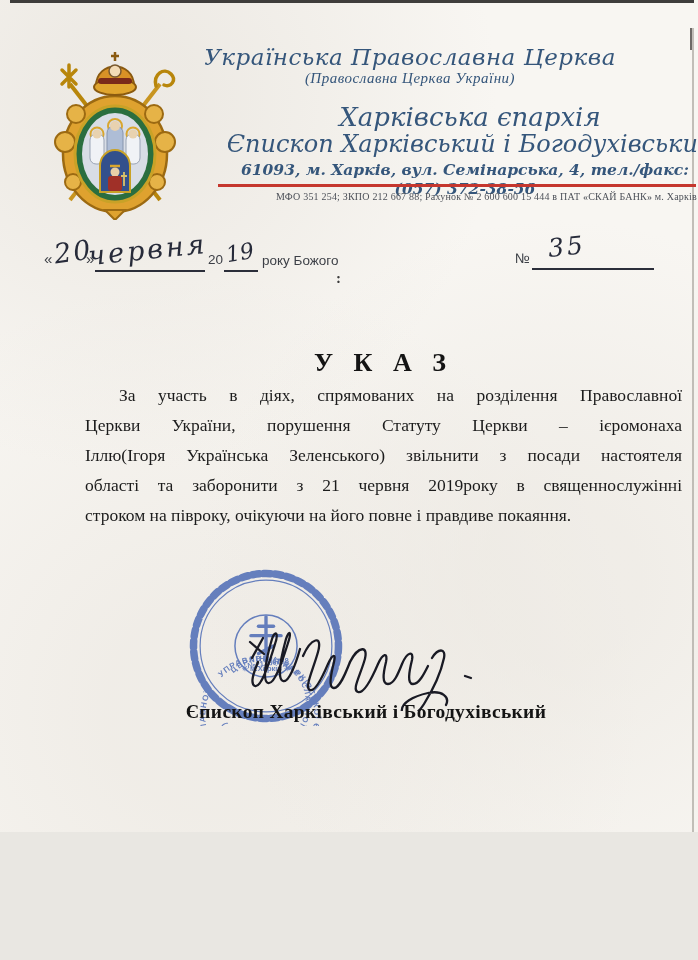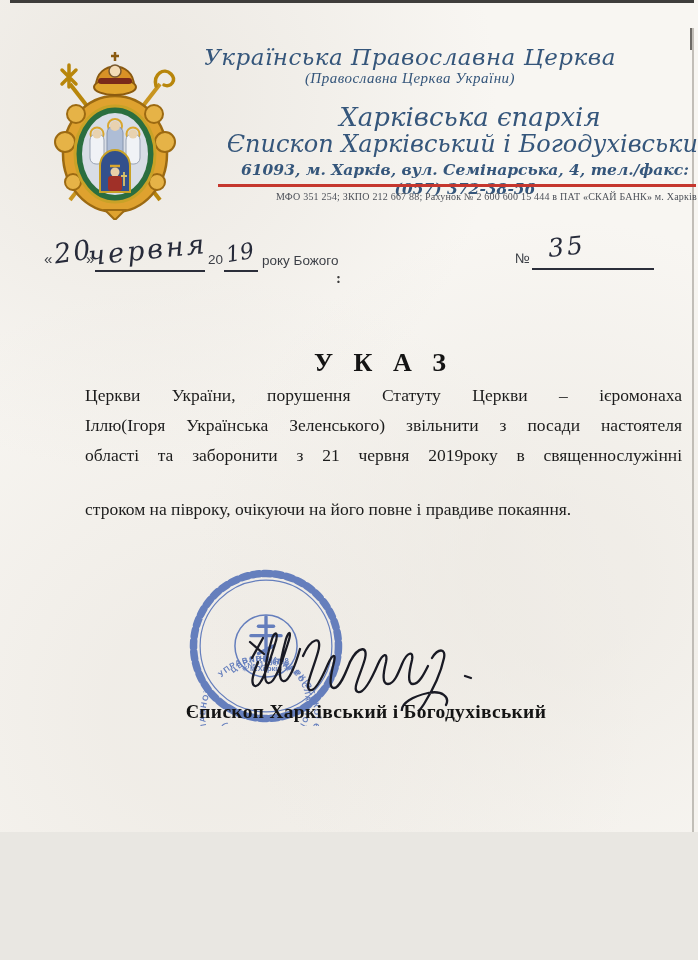--- a/index.html
+++ b/index.html
@@ -44,21 +44,21 @@
   .num-label{left:515px;top:250px;font-size:14px;}
   .num-line{left:532px;top:268px;width:122px;height:1.5px;background:#2b2e3a;}
   .num-val{left:548px;top:232px;font-size:25px;transform:rotate(-6deg);letter-spacing:3px;}
   
   .title{left:85px;top:348px;width:597px;text-align:center;font-weight:bold;
          font-size:26px;letter-spacing:7px;color:#141414;}
   .body-block{left:85px;top:380px;width:597px;}
   .bline{height:30px;line-height:30px;font-size:17.5px;text-align:justify;
          text-align-last:justify;white-space:normal;color:#1c1c1c;}
   .bline.first{text-indent:34px;}
-  .bline.last{text-align-last:left;margin-top:24px;}
+  .bline.last{text-align-last:left;}
   
   .stamp{left:186px;top:566px;opacity:.82;}
   .sig{left:240px;top:596px;}
   .signoff{left:170px;top:701px;width:392px;text-align:center;font-weight:bold;
            font-size:19.5px;color:#141414;letter-spacing:.3px;}
   svg text{font-family:"Liberation Sans", sans-serif;}
 </style>
 </head>
 <body>
 
@@ -134,20 +134,21 @@
   <div class="abs hand year">19</div>
   <div class="abs printed god-year">року Божого</div>
   <div class="abs colon">:</div>
 
   <div class="abs printed num-label">№</div>
   <div class="abs num-line"></div>
   <div class="abs hand num-val">35</div>
 
   <div class="abs title">У К А З</div>
   <div class="abs body-block">
+    <div class="bline first">За участь в діях, спрямованих на розділення Православної</div>
     <div class="bline">Церкви України, порушення Статуту Церкви – ієромонаха</div>
     <div class="bline">Іллю(Ігоря Українська Зеленського) звільнити з посади настоятеля</div>
     <div class="bline">області та заборонити з 21 червня 2019року в священнослужінні</div>
     <div class="bline last">строком на півроку, очікуючи на його повне і правдиве покаяння.</div>
   </div>
 
   <svg class="abs stamp" width="160" height="160" viewBox="0 0 170 170">
     <circle cx="85" cy="85" r="77" fill="none" stroke="#4767b4" stroke-width="8" stroke-dasharray="7 5" stroke-linecap="round"></circle>
     <circle cx="85" cy="85" r="70" fill="none" stroke="#4767b4" stroke-width="1.3"></circle>
     <circle cx="85" cy="85" r="33" fill="none" stroke="#4767b4" stroke-width="1.6"></circle>

